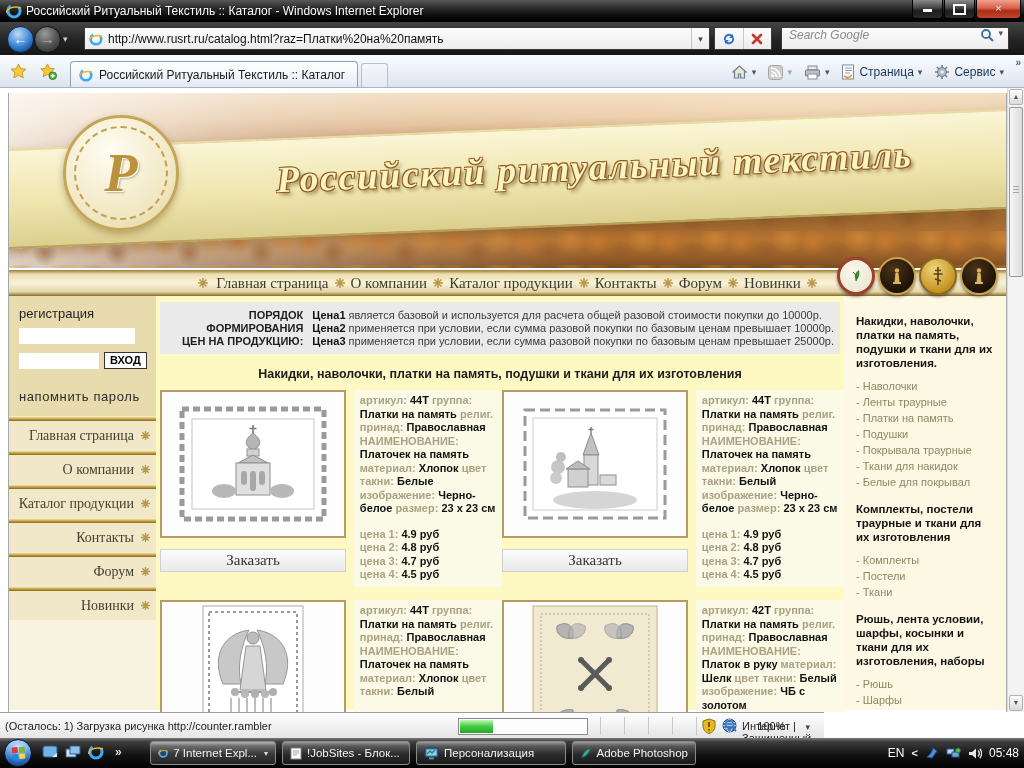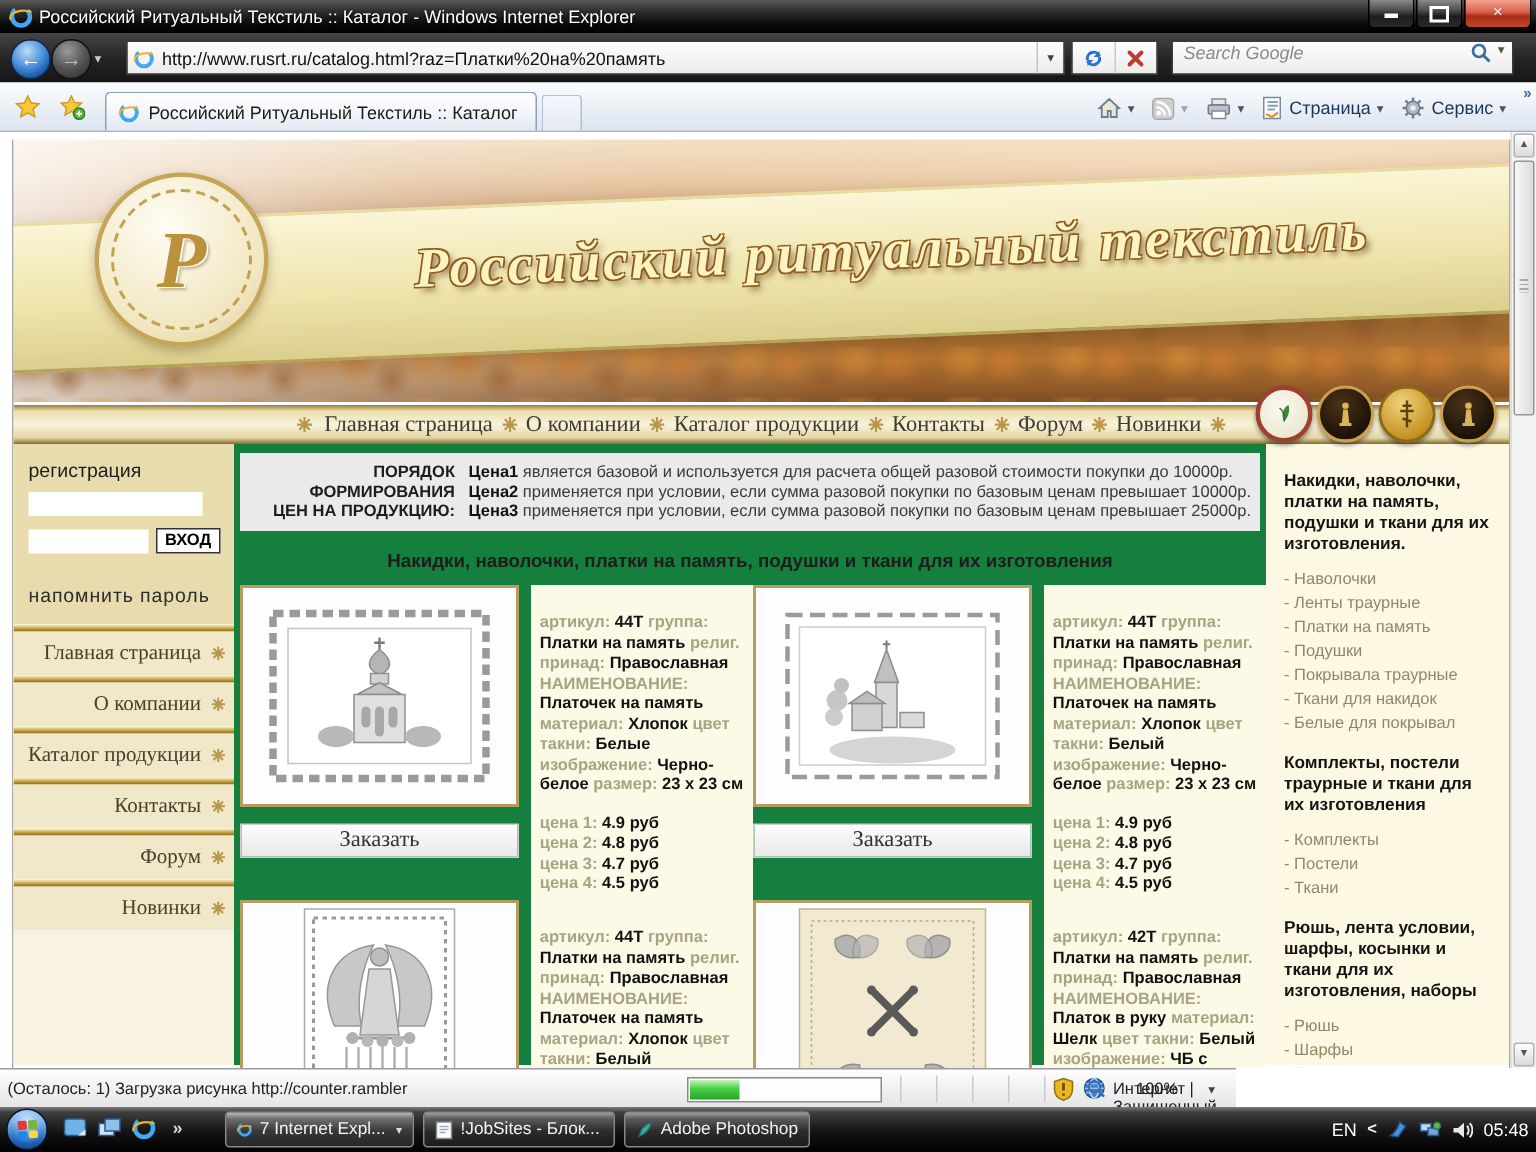--- a/index.html
+++ b/index.html
@@ -112,34 +112,34 @@
   #loginbox input{display:block;width:112px;height:16px;border:none;background:#fff;margin:0;padding:0 2px}
   #loginrow{display:flex;align-items:center;margin-top:8px}
   #loginrow input{width:76px}
   #vhod{margin-left:5px;background:#fff;border:1px solid #333;font-weight:bold;font-size:11px;padding:1px 5px;line-height:13px}
   #remind{margin-top:20px;font-size:13px;letter-spacing:.6px;color:#2d2d2d}
   .msep{height:5px;background:linear-gradient(180deg,#fffce9,#cda844 55%,#86671f)}
   .mitem{height:29px;line-height:29px;background:#f1e8c9;text-align:right;padding-right:22px;position:relative;
     font-family:"Liberation Serif","DejaVu Serif",serif;font-size:14px;color:#46412f}
   .mitem .flower{position:absolute;right:6px;top:10px}
 
-  #maincol{position:absolute;left:147px;top:0;width:688px;height:100%;background:#15803d;box-sizing:border-box}
+  #maincol{position:absolute;left:147px;top:0;width:688px;height:100%;background:#fef9c3;box-sizing:border-box}
   #pricing{margin:6px 4px 0;background:#eaeaea;padding:7px 6px 6px;display:flex;font-size:11px}
   #pricing .plabel{width:192px;text-align:right;font-weight:bold;color:#1d1d1d;line-height:13px;padding-right:9px;box-sizing:border-box}
   #pricing .prules{flex:1}
   .prow{line-height:13px;color:#3a3a3a;white-space:nowrap;overflow:hidden}
   .prow b{color:#111}
   #sectitle{margin-top:13px;text-align:center;font-weight:bold;font-size:12.5px;color:#1d1d1d}
   #cards{margin-top:9px;display:flex;flex-wrap:wrap;padding-left:4px}
   .card{width:342px;height:206px;display:flex;margin-bottom:4px}
   .imgcol{width:188px}
   .frame{width:182px;height:144px;border:2px solid #b69b63;background:#fdfdfd;display:flex;align-items:center;justify-content:center;overflow:hidden}
   .obtn{margin-top:11px;width:184px;height:21px;border:1px solid #cfcfcf;background:linear-gradient(180deg,#fcfcfc,#e9e9e9);
     text-align:center;line-height:21px;font-family:"Liberation Serif","DejaVu Serif",serif;font-size:15px;color:#333}
-  .det{margin-left:7px;width:140px;background:#fbfae7;padding:19px 3px 5px 6px;font-size:11px;line-height:13.5px;align-self:flex-start}
+  .det{margin-left:7px;width:140px;background:#fbfae7;padding:4px 3px 5px 6px;font-size:11px;line-height:13.5px;align-self:flex-start}
   .det .k{color:#a9a283;font-weight:bold}
   .det .v{color:#111;font-weight:bold}
   .prices{margin-top:12px}
 
   #rightcol{position:absolute;right:0;top:0;width:162px;height:100%;background:#fcf8e4;box-sizing:border-box;padding:6px 12px 0}
   .chead{font-weight:bold;font-size:11.5px;line-height:14px;color:#141414;margin:12px 0 8px}
   .citem{font-size:11px;line-height:16px;color:#8f8869}
   .citem::before{content:"- "}
 
   
@@ -709,20 +709,29 @@
       <span class="crt">▾</span>
     </div>
     <div class="tkb" style="width:128px">
       <svg width="12" height="14" viewBox="0 0 12 14">
         <rect x="1" y="2" width="10" height="11" fill="#fff" stroke="#8a8a8a"></rect>
         <path d="M3 5h6M3 7h6M3 9h4" stroke="#9ab" stroke-width="1"></path>
         <path d="M2 2v-1M5 2v-1M8 2v-1M11 2v-1" stroke="#667" stroke-width="1"></path>
       </svg>
       <span>!JobSites - Блок...</span>
     </div>
+    <div class="tkb" style="width:150px">
+      <svg width="15" height="13" viewBox="0 0 15 13">
+        <rect x="1" y="1" width="13" height="9" rx="1" fill="#3a76b8" stroke="#1d3f66"></rect>
+        <rect x="2.5" y="2.5" width="10" height="6" fill="#8ed0f0"></rect>
+        <path d="M3 7l3-3 2 2 3-3" stroke="#2a8a3a" stroke-width="1.4" fill="none"></path>
+        <rect x="5" y="10.5" width="5" height="1.8" fill="#888"></rect>
+      </svg>
+      <span>Персонализация</span>
+    </div>
     <div class="tkb" style="width:124px">
       <svg width="14" height="14" viewBox="0 0 14 14">
         <path d="M2.5 12.5C4 5.5 8 2.5 12.5 1.5c-1 4.5-4 9-10 11z" fill="#3aa89a" stroke="#1d6b60"></path>
       </svg>
       <span>Adobe Photoshop</span>
     </div>
   </div>
   <div id="tray">
     <span>EN</span>
     <span class="chv">&lt;</span>

